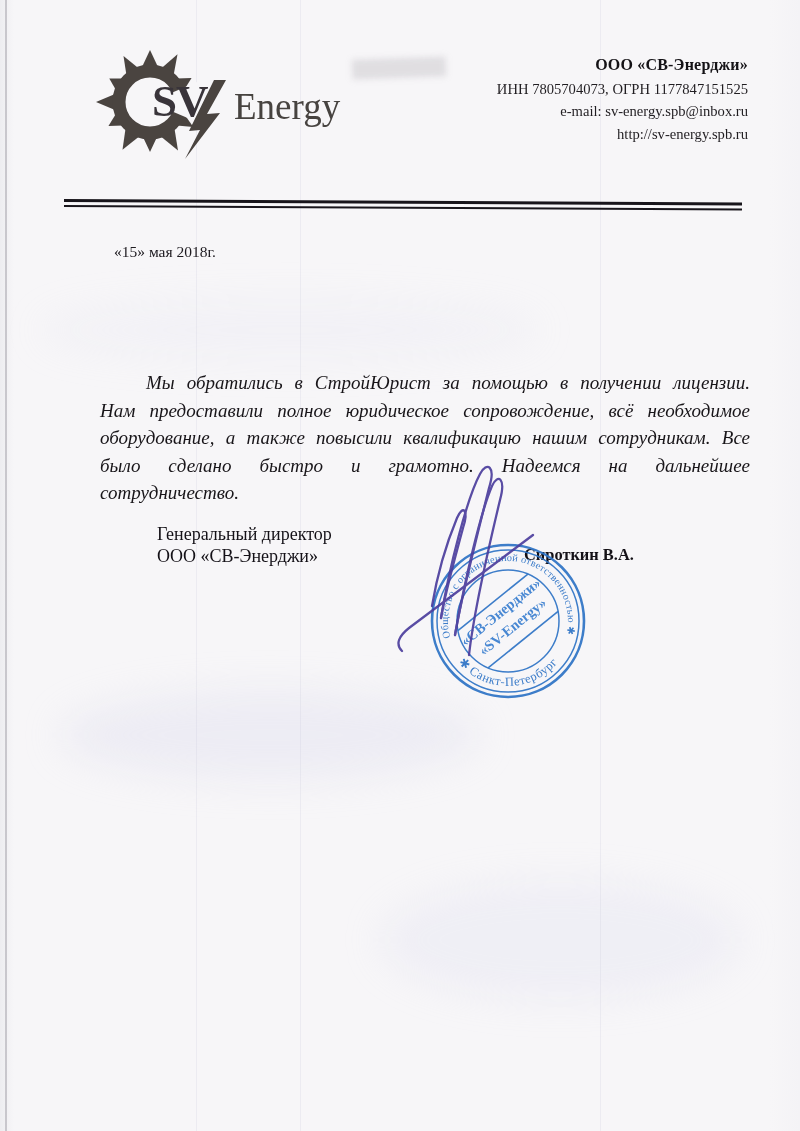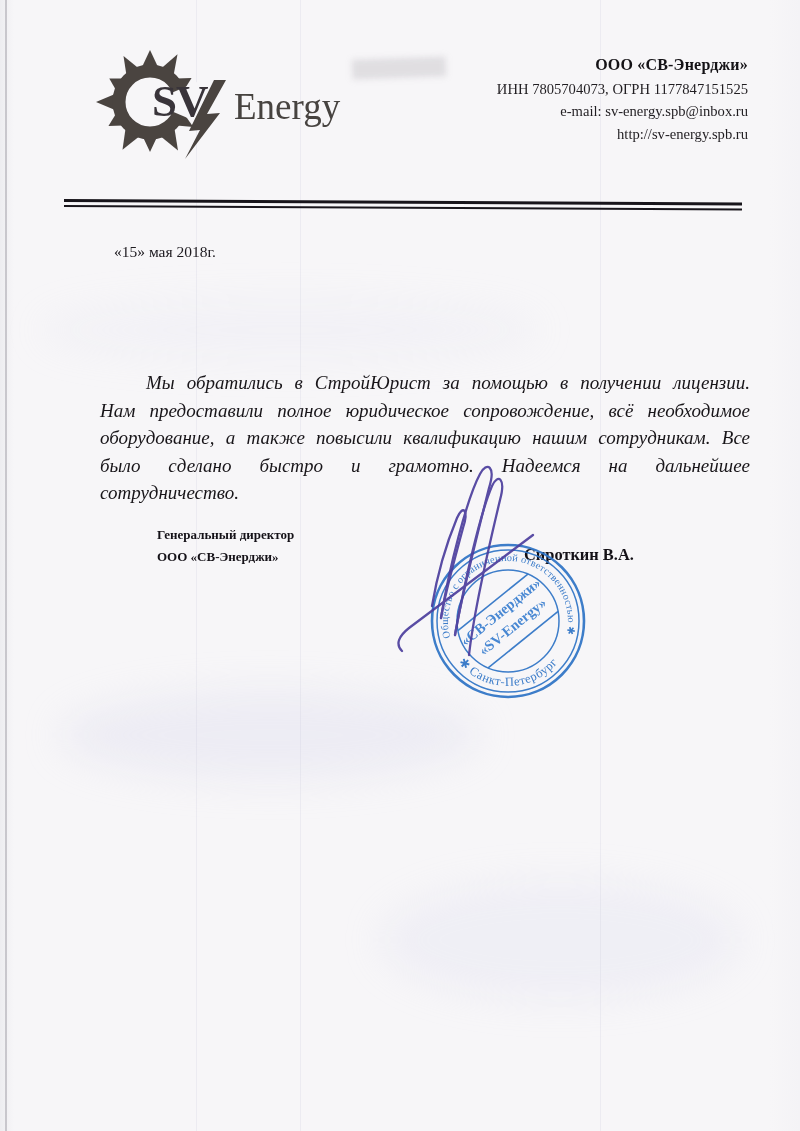--- a/index.html
+++ b/index.html
@@ -29,21 +29,21 @@
 
   .date{position:absolute;left:114px;top:243px;font-size:15.5px;color:#1e1b20;}
 
   .body-text{
     position:absolute;left:100px;top:362px;width:650px;
     font-size:19px;font-style:italic;line-height:27.6px;
     text-align:justify;text-align-last:left;text-indent:46px;
     word-spacing:.22em;color:#181519;margin-top:7px;
   }
 
-  .sig-role{position:absolute;left:157px;top:524px;font-size:13px;font-weight:bold;line-height:21.5px;color:#141117;}
+  .sig-role{position:absolute;left:157px;top:524px;font-size:18px;font-weight:normal;line-height:21.5px;color:#141117;}
   .sig-name{position:absolute;left:524px;top:545px;font-size:16.4px;font-weight:bold;color:#141117;}
 
   .stamp-svg{position:absolute;left:420px;top:535px;width:180px;height:180px;opacity:.93;}
   .ink-svg{position:absolute;left:385px;top:458px;width:235px;height:225px;}
   svg text{font-family:"Liberation Serif",serif;}
 </style>
 </head>
 <body>
 
 <div class="page">

